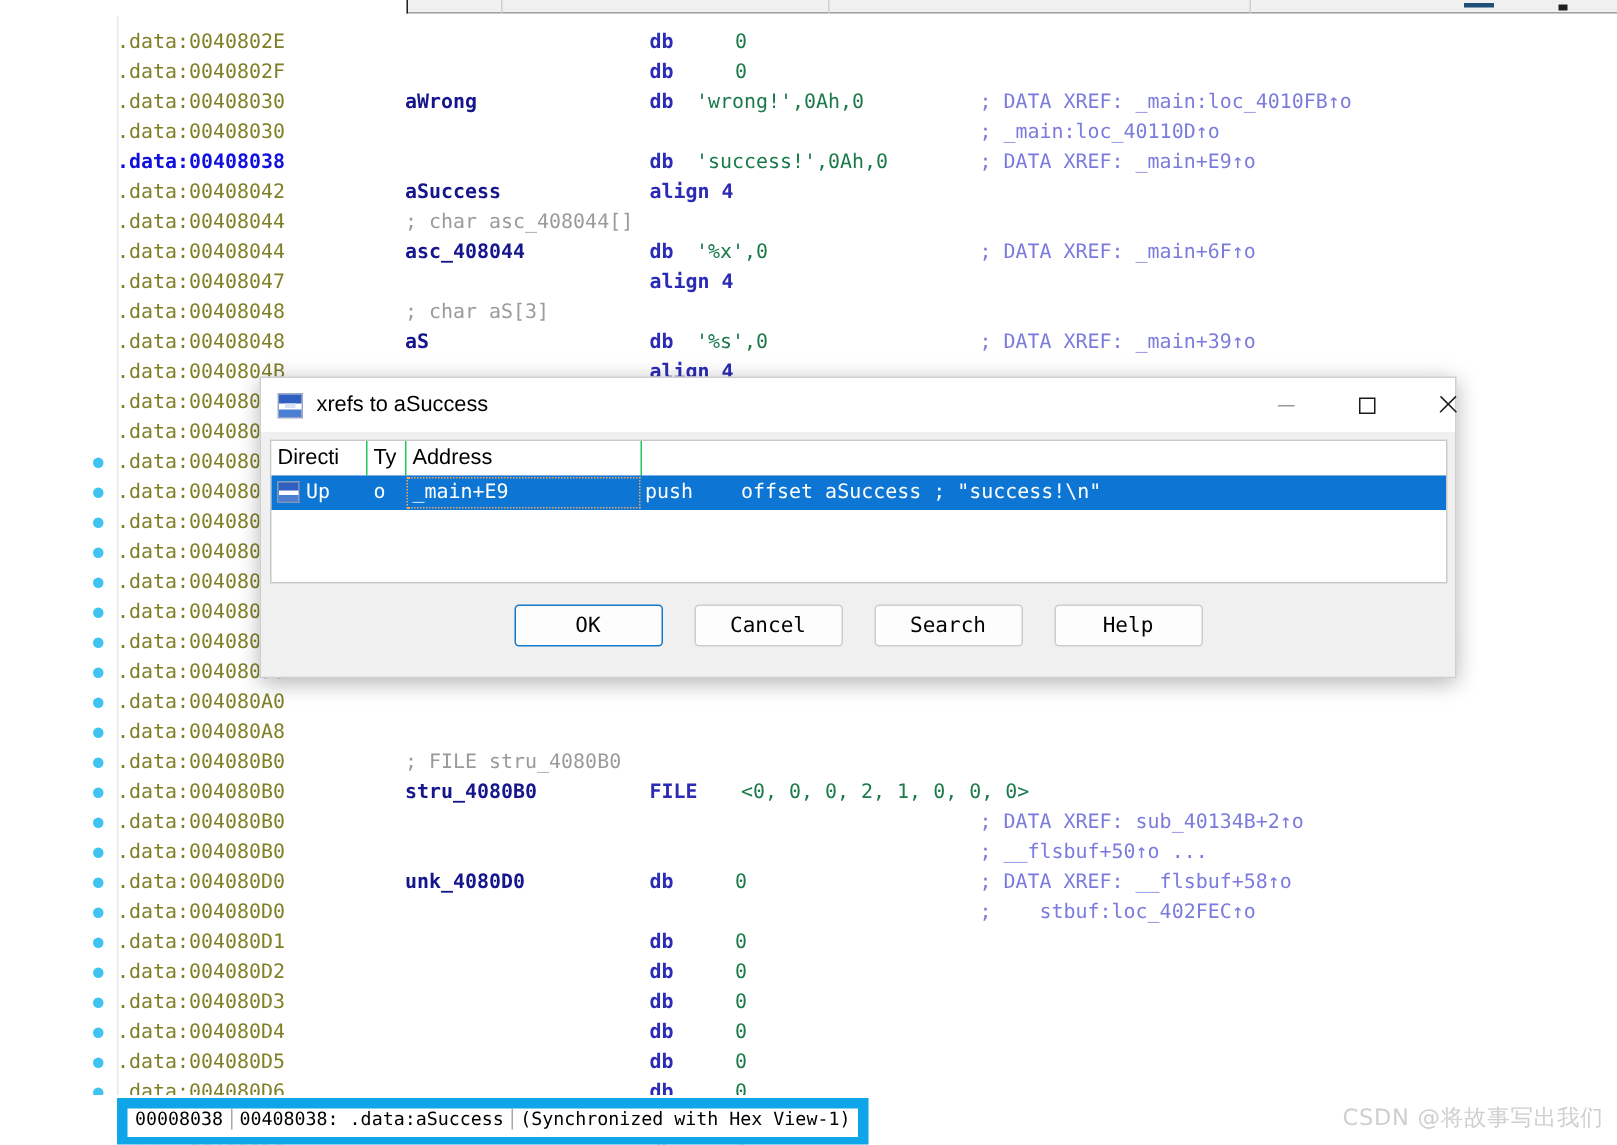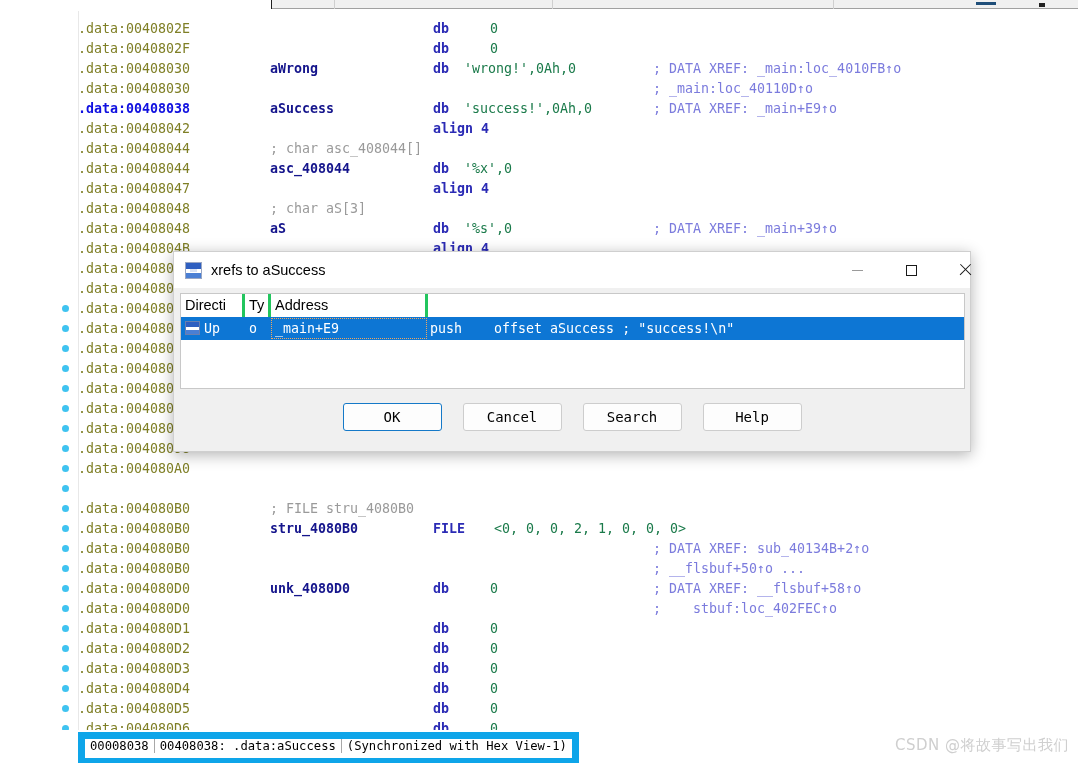--- a/index.html
+++ b/index.html
@@ -171,21 +171,21 @@
   #tbl-header {
     position: relative; height: 23px; width: 100%;
     background: #ffffff;
     border-bottom: 1px solid #d2d2d2;
   }
   .th {
     position: absolute; top: 0; height: 23px; line-height: 23px;
     font-family: "Liberation Sans", sans-serif;
     font-size: 14.5px; color: #000000;
     padding-left: 4px;
-    border-right: 3px solid #22c55e;
+    border-right: 1px solid #22c55e;
     box-sizing: border-box;
     overflow: hidden; white-space: nowrap;
   }
   #th-direction { left: 0;   width: 64px; }
   #th-type      { left: 64px; width: 26px; }
   #th-address   { left: 90px; width: 157px; }
   #th-text      { left: 247px; width: 536px; border-right: none; }
 
   #tbl-row {
     position: absolute; left: 0; top: 23px; width: 100%; height: 23px;
@@ -285,39 +285,40 @@
         <div class="gutter-dot" style="top: 674px;"></div>
         <div class="gutter-dot" style="top: 694px;"></div>
         <div class="gutter-dot" style="top: 714px;"></div>
         <div class="gutter-dot" style="top: 734px;"></div>
       </div>
     <div id="code">
         <div class="line" style="top: 8px;"><span class="seg c-addr" style="left: 0px;">.data:0040802E</span><span class="seg c-kw" style="left: 355px;">db</span><span class="seg c-num" style="left: 412px;">0</span></div>
         <div class="line" style="top: 28px;"><span class="seg c-addr" style="left: 0px;">.data:0040802F</span><span class="seg c-kw" style="left: 355px;">db</span><span class="seg c-num" style="left: 412px;">0</span></div>
         <div class="line" style="top: 48px;"><span class="seg c-addr" style="left: 0px;">.data:00408030</span><span class="seg c-name" style="left: 192px;">aWrong</span><span class="seg c-kw" style="left: 355px;">db</span><span class="seg c-str" style="left: 386px;">'wrong!',0Ah,0</span><span class="seg c-xref" style="left: 575px;">; DATA XREF: _main:loc_4010FB↑o</span></div>
         <div class="line" style="top: 68px;"><span class="seg c-addr" style="left: 0px;">.data:00408030</span><span class="seg c-xref" style="left: 575px;">; _main:loc_40110D↑o</span></div>
-        <div class="line" style="top: 88px;"><span class="seg c-addrhl" style="left: 0px;">.data:00408038</span><span class="seg c-name" style="left: 192px;">aSuccess</span><span class="seg c-kw" style="left: 355px;">db</span><span class="seg c-str" style="left: 386px;">'success!',0Ah,0</span><span class="seg c-xref" style="left: 575px;">; DATA XREF: _main+E9↑o</span></div>
+        <div class="line" style="top: 88px;"><span class="seg c-addrhl" style="left: 0px;">.data:00408038</span><span class="seg c-name" style="left: 192px; margin-top: 20px;">aSuccess</span><span class="seg c-kw" style="left: 355px;">db</span><span class="seg c-str" style="left: 386px;">'success!',0Ah,0</span><span class="seg c-xref" style="left: 575px;">; DATA XREF: _main+E9↑o</span></div>
         <div class="line" style="top: 108px;"><span class="seg c-addr" style="left: 0px;">.data:00408042</span><span class="seg c-kw" style="left: 355px;">align 4</span></div>
         <div class="line" style="top: 128px;"><span class="seg c-addr" style="left: 0px;">.data:00408044</span><span class="seg c-cmt" style="left: 192px;">; char asc_408044[]</span></div>
-        <div class="line" style="top: 148px;"><span class="seg c-addr" style="left: 0px;">.data:00408044</span><span class="seg c-name" style="left: 192px;">asc_408044</span><span class="seg c-kw" style="left: 355px;">db</span><span class="seg c-str" style="left: 386px;">'%x',0</span></div>
+        <div class="line" style="top: 148px;"><span class="seg c-addr" style="left: 0px;">.data:00408044</span><span class="seg c-name" style="left: 192px;">asc_408044</span><span class="seg c-kw" style="left: 355px;">db</span><span class="seg c-str" style="left: 386px;">'%x',0</span><span class="seg c-xref" style="left: 575px;">; DATA XREF: _main+6F↑o</span></div>
         <div class="line" style="top: 168px; padding-left: 30px;"><span class="seg c-addr" style="left: 0px;">.data:00408047</span><span class="seg c-kw" style="left: 355px;">align 4</span></div>
         <div class="line" style="top: 188px;"><span class="seg c-addr" style="left: 0px;">.data:00408048</span><span class="seg c-cmt" style="left: 192px;">; char aS[3]</span></div>
         <div class="line" style="top: 208px;"><span class="seg c-addr" style="left: 0px;">.data:00408048</span><span class="seg c-name" style="left: 192px;">aS</span><span class="seg c-kw" style="left: 355px;">db</span><span class="seg c-str" style="left: 386px;">'%s',0</span><span class="seg c-xref" style="left: 575px;">; DATA XREF: _main+39↑o</span></div>
         <div class="line" style="top: 228px;"><span class="seg c-addr" style="left: 0px;">.data:0040804B</span><span class="seg c-kw" style="left: 355px;">align 4</span></div>
         <div class="line" style="top: 248px;"><span class="seg c-addr" style="left: 0px;">.data:00408050</span></div>
         <div class="line" style="top: 268px;"><span class="seg c-addr" style="left: 0px;">.data:00408058</span></div>
         <div class="line" style="top: 288px;"><span class="seg c-addr" style="left: 0px;">.data:00408060</span></div>
         <div class="line" style="top: 308px;"><span class="seg c-addr" style="left: 0px;">.data:00408068</span></div>
         <div class="line" style="top: 328px;"><span class="seg c-addr" style="left: 0px;">.data:00408070</span></div>
         <div class="line" style="top: 348px;"><span class="seg c-addr" style="left: 0px;">.data:00408078</span></div>
         <div class="line" style="top: 368px;"><span class="seg c-addr" style="left: 0px;">.data:00408080</span></div>
         <div class="line" style="top: 388px;"><span class="seg c-addr" style="left: 0px;">.data:00408088</span></div>
         <div class="line" style="top: 408px;"><span class="seg c-addr" style="left: 0px;">.data:00408090</span></div>
         <div class="line" style="top: 428px;"><span class="seg c-addr" style="left: 0px;">.data:00408098</span></div>
         <div class="line" style="top: 448px;"><span class="seg c-addr" style="left: 0px;">.data:004080A0</span></div>
+        <div class="line" style="top: 468px;"><span class="seg c-addr" style="left: 0px;">.data:004080A8</span></div>
         <div class="line" style="top: 488px;"><span class="seg c-addr" style="left: 0px;">.data:004080B0</span><span class="seg c-cmt" style="left: 192px;">; FILE stru_4080B0</span></div>
         <div class="line" style="top: 508px;"><span class="seg c-addr" style="left: 0px;">.data:004080B0</span><span class="seg c-name" style="left: 192px;">stru_4080B0</span><span class="seg c-struct" style="left: 355px; text-align: center;">FILE</span><span class="seg c-num" style="left: 416px;">&lt;0, 0, 0, 2, 1, 0, 0, 0&gt;</span></div>
         <div class="line" style="top: 528px;"><span class="seg c-addr" style="left: 0px;">.data:004080B0</span><span class="seg c-xref" style="left: 575px;">; DATA XREF: sub_40134B+2↑o</span></div>
         <div class="line" style="top: 548px;"><span class="seg c-addr" style="left: 0px;">.data:004080B0</span><span class="seg c-xref" style="left: 575px;">; __flsbuf+50↑o ...</span></div>
         <div class="line" style="top: 568px;"><span class="seg c-addr" style="left: 0px;">.data:004080D0</span><span class="seg c-name" style="left: 192px;">unk_4080D0</span><span class="seg c-kw" style="left: 355px;">db</span><span class="seg c-num" style="left: 412px;">0</span><span class="seg c-xref" style="left: 575px;">; DATA XREF: __flsbuf+58↑o</span></div>
         <div class="line" style="top: 588px;"><span class="seg c-addr" style="left: 0px;">.data:004080D0</span><span class="seg c-xref" style="left: 575px;">;    stbuf:loc_402FEC↑o</span></div>
         <div class="line" style="top: 608px; text-decoration: underline;"><span class="seg c-addr" style="left: 0px;">.data:004080D1</span><span class="seg c-kw" style="left: 355px;">db</span><span class="seg c-num" style="left: 412px;">0</span></div>
         <div class="line" style="top: 628px;"><span class="seg c-addr" style="left: 0px;">.data:004080D2</span><span class="seg c-kw" style="left: 355px;">db</span><span class="seg c-num" style="left: 412px;">0</span></div>
         <div class="line" style="top: 648px;"><span class="seg c-addr" style="left: 0px;">.data:004080D3</span><span class="seg c-kw" style="left: 355px;">db</span><span class="seg c-num" style="left: 412px;">0</span></div>
         <div class="line" style="top: 668px;"><span class="seg c-addr" style="left: 0px;">.data:004080D4</span><span class="seg c-kw" style="left: 355px;">db</span><span class="seg c-num" style="left: 412px;">0</span></div>

